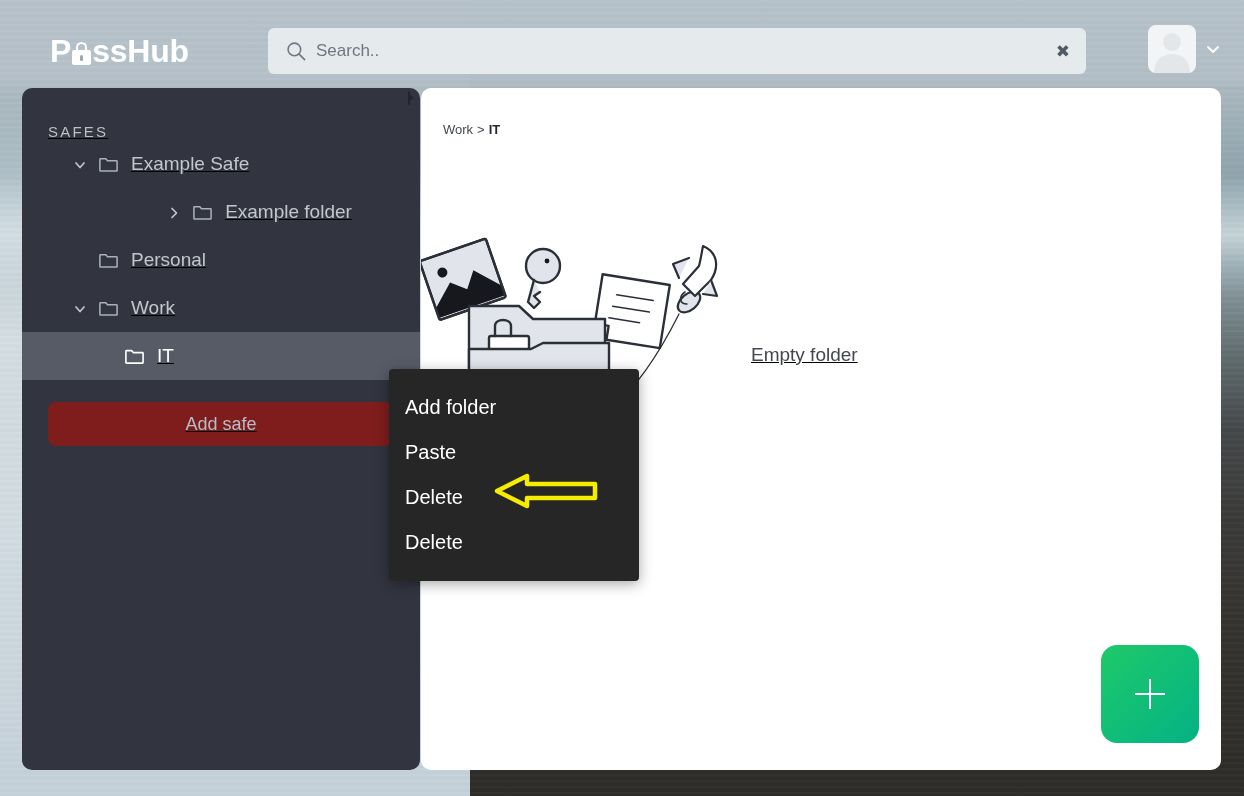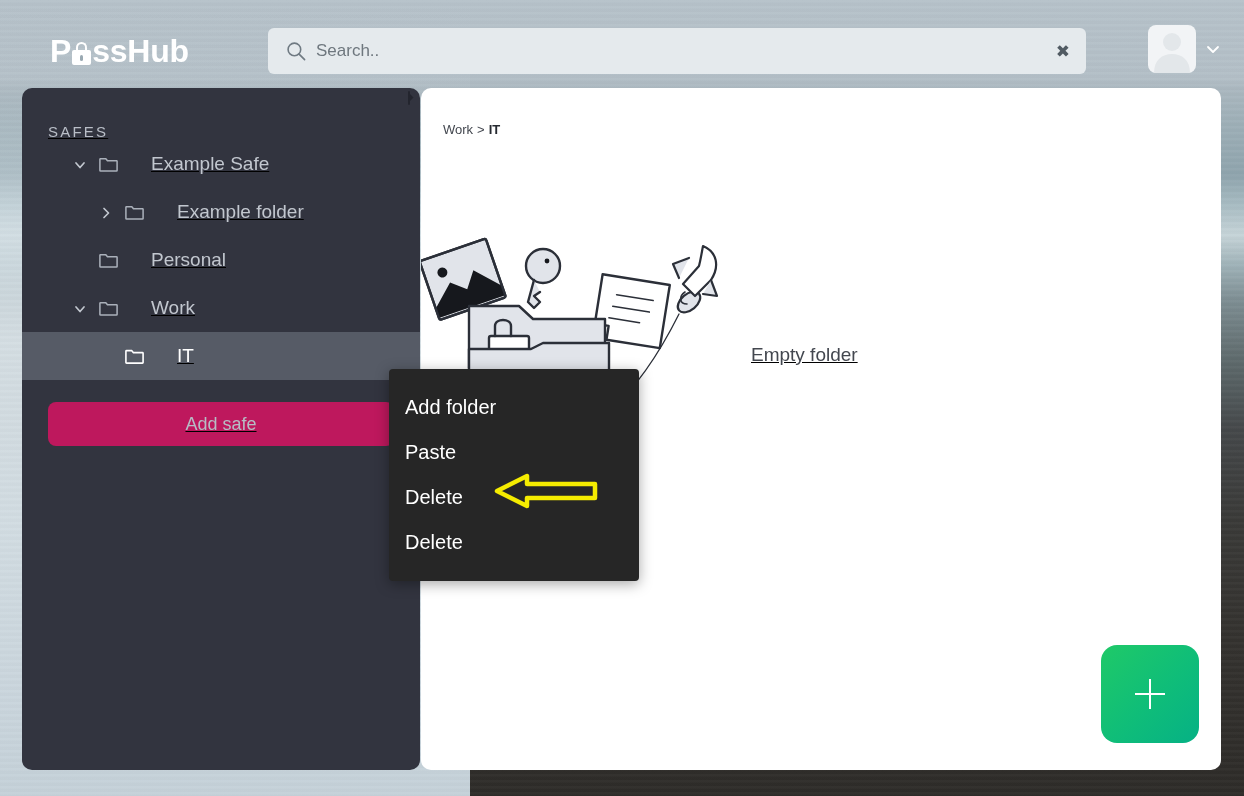--- a/index.html
+++ b/index.html
@@ -176,29 +176,29 @@
   .tree-row .caret {
     width: 16px; height: 16px; flex: 0 0 16px;
     color: #c2c7cf;
   }
   .tree-row .caret.empty { visibility: hidden; }
   .tree-row .folder-ico {
     width: 21px; height: 21px; flex: 0 0 21px;
     margin: 0 12px 0 10px;
     color: #aab0ba;
   }
-  .tree-row .lbl { white-space: nowrap; margin-left: 20px; }
+  .tree-row .lbl { white-space: nowrap; }
   .depth-0 { padding-left: 50px; }
-  .depth-1 { padding-left: 76px; }
+  .depth-1 { padding-left: 76px; justify-content: center; }
   .depth-1b { padding-left: 76px; }
 
   #add-safe {
     margin: 22px 26px 0 26px;
     height: 44px;
-    background: #be185d;
+    background: #7f1d1d;
     border-radius: 8px;
     color: #b7bcc5;
     font-size: 18px;
     display: flex; align-items: center; justify-content: center;
     cursor: pointer;
     border: none;
     font-family: "Liberation Sans", sans-serif;
     width: calc(100% - 52px);
   }
 

